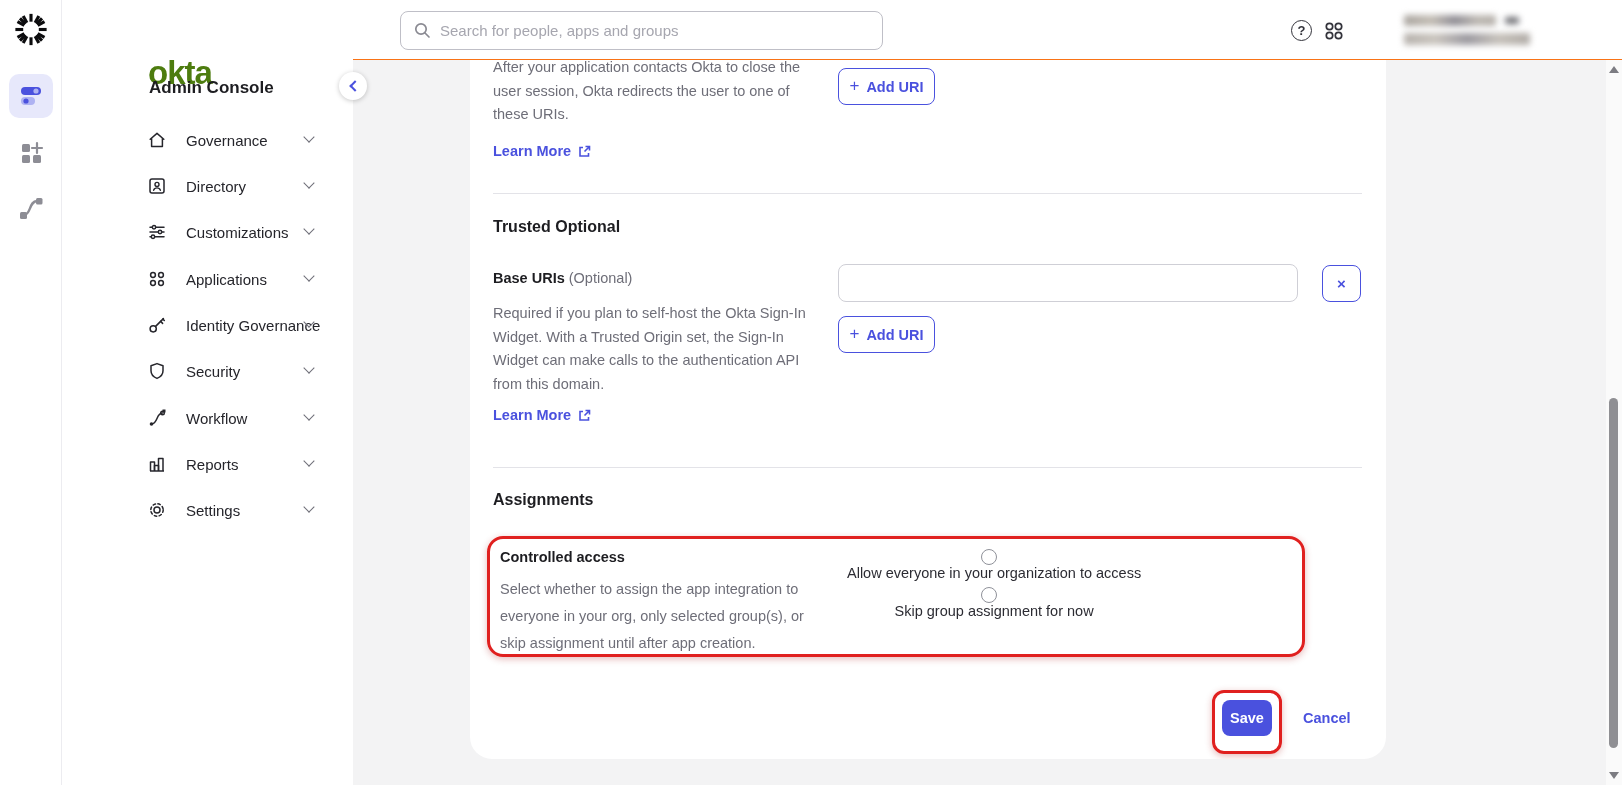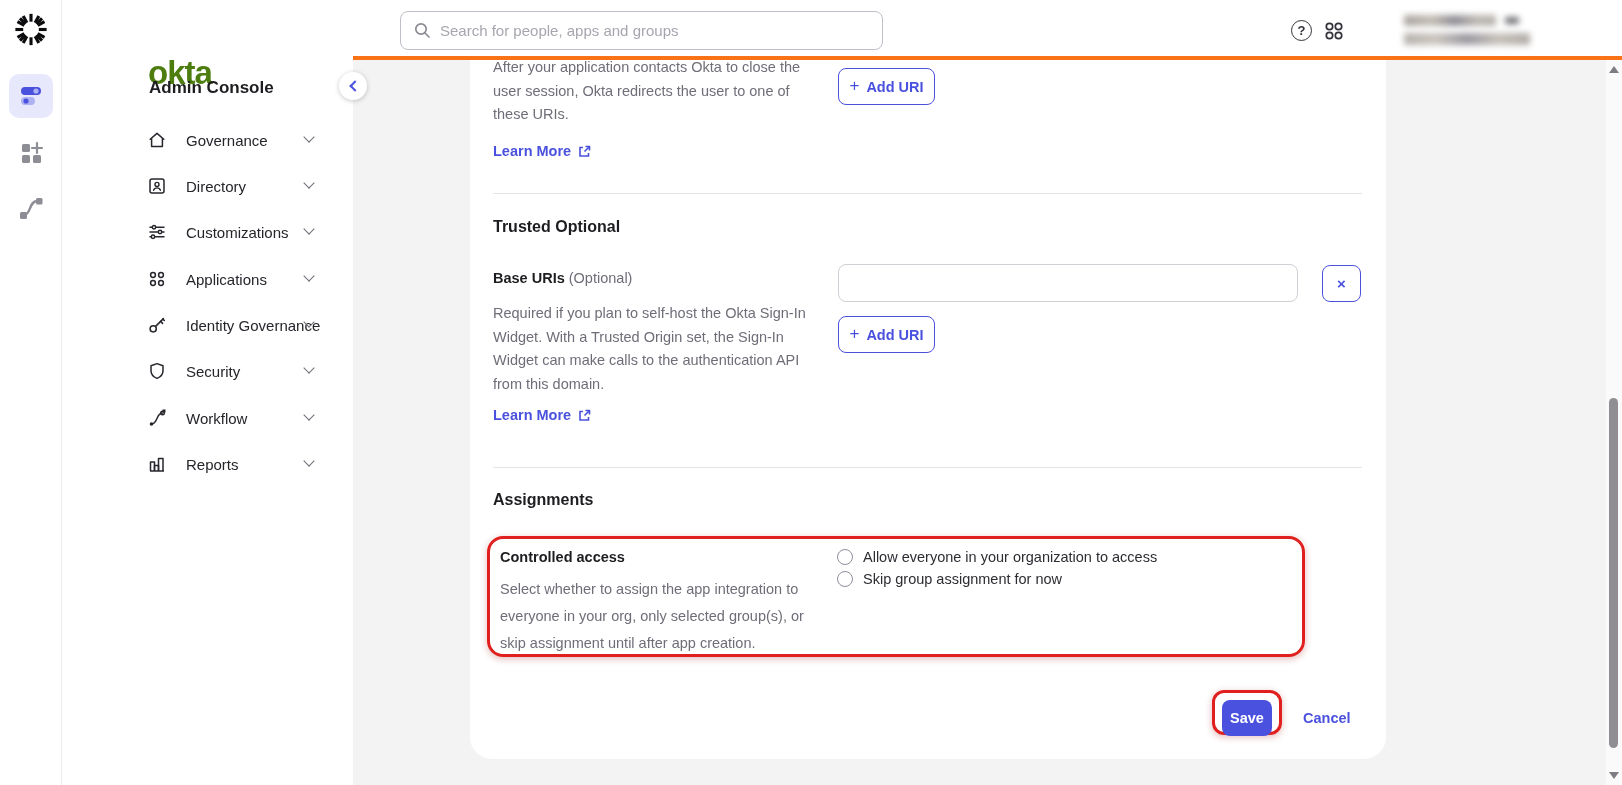--- a/index.html
+++ b/index.html
@@ -17,21 +17,21 @@
   .wordmark { position:absolute; left:85px; top:10px; font-size:33px; font-weight:700; letter-spacing:-1px; color:#4d7c0f;margin-top:44px; }
   .console-title { position:absolute; left:86px; top:78px; font-size:17px; font-weight:700; color:#1d1d21; }
   .nav-item { position:absolute; left:74px; right:16px; height:38px; display:flex; align-items:center; cursor:pointer; border-radius:8px; }
   .nav-item .nicon { width:20px; height:20px; margin-left:10px; display:flex; align-items:center; justify-content:center; }
   .nav-item .nlabel { margin-left:19px; font-size:15px; color:#25252b; }
   .chev { width:8px; height:8px; border-right:1.7px solid #6e6e78; border-bottom:1.7px solid #6e6e78; transform:rotate(45deg); position:absolute; right:24px; top:12px; }
   .collapse-btn { position:absolute; left:339px; top:72px; width:28px; height:28px; background:#fff; border-radius:50%; box-shadow:0 1px 5px rgba(0,0,0,.22); z-index:40; display:flex; align-items:center; justify-content:center; cursor:pointer; }
   .chev-left { width:8px; height:8px; border-left:2px solid #4a51de; border-bottom:2px solid #4a51de; transform:rotate(45deg); margin-left:3px; }
 
   
-  .topbar { position:absolute; left:353px; top:0; right:0; height:60px; background:#fff; border-bottom:4px solid #f97316; z-index:10; }
+  .topbar { position:absolute; left:353px; top:0; right:0; height:60px; background:#fff; border-bottom:1px solid #f97316; z-index:10; }
   .search-box { position:absolute; left:47px; top:11px; width:483px; height:39px; border:1px solid #bfbfc7; border-radius:8px; background:#fff; display:flex; align-items:center; }
   .search-box input { border:none; outline:none; flex:1; font-size:15px; color:#3a3a42; background:transparent; font-family:"Liberation Sans", sans-serif; }
   .search-box input::placeholder { color:#a6a6af; }
   .help-btn { position:absolute; left:938px; top:20px; width:21px; height:21px; border:1.6px solid #32323a; border-radius:50%; display:flex; align-items:center; justify-content:center; font-size:13px; font-weight:700; color:#32323a; cursor:pointer; }
   .appsgrid-btn { position:absolute; left:971px; top:21px; width:20px; height:20px; cursor:pointer; }
   .blurbar { filter:blur(3px); border-radius:2px; }
 
   
   .content-bg { position:absolute; left:353px; top:60px; right:0; bottom:0; background:#f3f3f4; }
   .card { position:absolute; left:470px; top:60px; width:916px; height:699px; background:#fff; border-radius:0 0 22px 22px; overflow:hidden; z-index:5; }
@@ -39,21 +39,21 @@
   .sec-h { font-size:16px; font-weight:700; color:#1d1d21; }
   .fld-label { font-size:14.5px; font-weight:700; color:#1d1d21; }
   .fld-opt { font-weight:400; color:#6e6e78; }
   .divider { height:1px; background:#e3e3e8; }
   .link { color:#4a51de; font-size:14.5px; font-weight:700; display:inline-flex; align-items:center; gap:7px; cursor:pointer; }
   .btn-outline { border:1px solid #4a51de; color:#4a51de; background:#fff; border-radius:8px; font-size:14.5px; font-weight:700; display:flex; align-items:center; justify-content:center; gap:7px; cursor:pointer; font-family:"Liberation Sans", sans-serif; }
   .plus { font-size:17px; font-weight:400; margin-top:-1px; }
   .text-input { border:1px solid #cfcfd6; border-radius:8px; background:#fff; font-size:14px; padding:0 12px; outline:none; font-family:"Liberation Sans", sans-serif; color:#1d1d21; }
   .x-btn { border:1.5px solid #4a51de; color:#4a51de; border-radius:8px; background:#fff; font-size:15px; font-weight:700; display:flex; align-items:center; justify-content:center; cursor:pointer; }
   .hl-red { border:3px solid #e0201f; box-shadow:0 2px 7px rgba(170,25,25,.30); }
-  .radio-row { display:flex; align-items:center; margin-bottom:6px; cursor:pointer; }
+  .radio-row { display:flex; align-items:center; margin-bottom:6px; cursor:pointer;flex-direction:column; }
   .radio-circle { width:16px; height:16px; border:1.6px solid #8f9199; border-radius:50%; background:#fff; flex:0 0 auto; }
   .radio-label { margin-left:10px; font-size:14.5px; color:#2c2c33; }
   .save-btn { background:#4a51de; color:#fff; border:none; border-radius:8px; font-size:14.5px; font-weight:700; cursor:pointer; font-family:"Liberation Sans", sans-serif; }
   .cancel-link { color:#4a51de; font-size:14.5px; font-weight:700; cursor:pointer; }
 
   
   .scroll-track { position:absolute; right:0; top:60px; width:16px; bottom:0; background:#fafafa; z-index:50; }
   .scroll-thumb { position:absolute; left:3px; width:9px; border-radius:5px; background:#8f8f93; }
   .tri-up { width:0; height:0; border-left:5px solid transparent; border-right:5px solid transparent; border-bottom:7px solid #7c7c82; position:absolute; left:3px; }
   .tri-down { width:0; height:0; border-left:5px solid transparent; border-right:5px solid transparent; border-top:7px solid #7c7c82; position:absolute; left:3px; }
@@ -125,21 +125,21 @@
         <span class="radio-circle"></span>
         <span class="radio-label">Allow everyone in your organization to access</span>
       </div>
       <div class="radio-row">
         <span class="radio-circle"></span>
         <span class="radio-label">Skip group assignment for now</span>
       </div>
     </div>
   </div>
 
-  <div class="abs hl-red" style="left:742px; top:630px; width:70px; height:45px; border-radius:12px;">
+  <div class="abs hl-red" style="left:742px; top:630px; width:70px; height:64px; border-radius:12px;">
     <button class="save-btn abs" style="left:7px; top:7px; width:50px; height:36px;">Save</button>
   </div>
   <div class="cancel-link abs" style="left:833px; top:650px;">Cancel</div>
 </div>
 
 <div class="topbar">
   <div class="search-box">
     <svg width="17" height="17" viewBox="0 0 17 17" style="margin:0 9px 0 13px;">
       <circle cx="7" cy="7" r="5.2" fill="none" stroke="#8a8a92" stroke-width="1.7"></circle>
       <line x1="11" y1="11" x2="15" y2="15" stroke="#8a8a92" stroke-width="1.7" stroke-linecap="round"></line>
@@ -322,20 +322,32 @@
             <path d="M7.5 17 V11.5 H11.5 V17"></path>
             <path d="M11.5 17 V4.5 H16 V17"></path>
             <line x1="3" y1="17" x2="17" y2="17"></line>
           </g>
         </svg>
     </span>
     <span class="nlabel">Reports</span>
     <span class="chev"></span>
   </div>
 
+  <div class="nav-item" style="top:491px;">
+    <span class="nicon">
+      <svg width="20" height="20" viewBox="0 0 20 20">
+          <g stroke="#26262c" stroke-width="1.5" fill="none" stroke-linecap="round">
+            <circle cx="10" cy="10" r="3"></circle>
+            <circle cx="10" cy="10" r="6.2" stroke-dasharray="2.4 2.5"></circle>
+          </g>
+        </svg>
+    </span>
+    <span class="nlabel">Settings</span>
+    <span class="chev"></span>
+  </div>
 </div>
 
 <div class="collapse-btn">
   <span class="chev-left"></span>
 </div>
 
 <div class="scroll-track">
   <div class="tri-up" style="top:6px;"></div>
   <div class="scroll-thumb" style="top:338px; height:350px;"></div>
   <div class="tri-down" style="bottom:6px;"></div>

